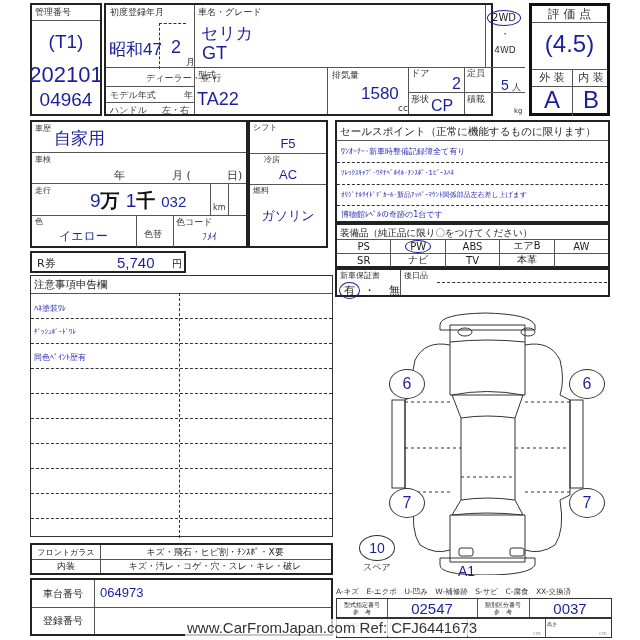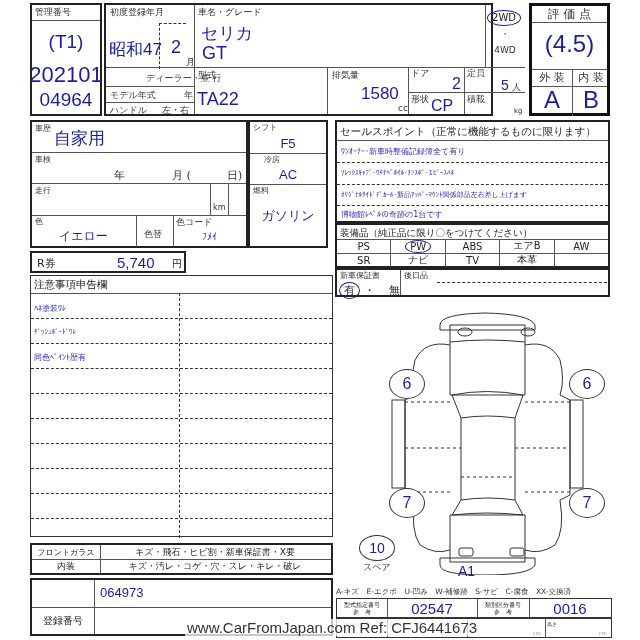--- a/index.html
+++ b/index.html
@@ -99,20 +99,25 @@
 <div class="abs thick" style="left:30px;top:120px;width:218px;height:128px;">
   <div class="abs lbl" style="left:3px;top:3px;font-size:8px;">車歴</div>
   <div class="abs blue" style="left:22px;top:5px;font-size:17px;">自家用</div>
   <div class="abs hl" style="left:0;top:30px;width:100%;"></div>
   <div class="abs lbl" style="left:3px;top:34px;font-size:8px;">車検</div>
   <div class="abs lbl" style="left:82px;top:48px;font-size:11px;">年</div>
   <div class="abs lbl" style="left:140px;top:48px;font-size:11px;">月 (</div>
   <div class="abs lbl" style="left:195px;top:48px;font-size:11px;">日)</div>
   <div class="abs hl" style="left:0;top:61px;width:100%;"></div>
   <div class="abs lbl" style="left:3px;top:65px;font-size:8px;font-family:Liberation Mono, monospace;">走行</div>
+  <div class="abs" style="left:58px;top:66px;font-size:19px;white-space:nowrap;">
+    <span class="blue">9</span><span style="font-weight:bold;color:#111;">万</span>
+    <span class="blue">1</span><span style="font-weight:bold;color:#111;">千</span>
+    <span class="blue" style="font-size:15px;">032</span>
+  </div>
   <div class="abs vl" style="left:178px;top:61px;height:32px;"></div>
   <div class="abs lbl" style="left:181px;top:82px;font-size:8px;">km</div>
   <div class="abs vl" style="left:196px;top:61px;height:32px;"></div>
   <div class="abs hl" style="left:0;top:93px;width:100%;"></div>
   <div class="abs lbl" style="left:3px;top:96px;font-size:8px;">色</div>
   <div class="abs blue" style="left:27px;top:106px;font-size:12px;">イエロー</div>
   <div class="abs vl" style="left:104px;top:93px;height:32px;"></div>
   <div class="abs lbl" style="left:112px;top:108px;">色替</div>
   <div class="abs vl" style="left:141px;top:93px;height:32px;"></div>
   <div class="abs lbl" style="left:144px;top:96px;">色コード</div>
@@ -241,28 +246,29 @@
   <div class="abs dmg" style="left:234px;top:69px;width:36px;height:30px;">6</div>
   <div class="abs dmg" style="left:54px;top:188px;width:36px;height:30px;">7</div>
   <div class="abs dmg" style="left:234px;top:188px;width:36px;height:30px;">7</div>
   <div class="abs dmg" style="left:24px;top:235px;width:36px;height:26px;font-size:14px;">10</div>
   <div class="abs lbl" style="left:28px;top:263px;font-size:9px;">スペア</div>
   <div class="abs blue" style="left:123px;top:263px;font-size:14px;">A1</div>
 </div>
 
 <div class="abs thick" style="left:30px;top:543px;width:303px;height:32px;">
   <div class="abs center" style="left:0;top:0;width:68px;height:15px;font-size:8px;">フロントガラス</div>
-  <div class="abs center" style="left:68px;top:0;width:230px;height:15px;font-size:9px;">キズ・飛石・ヒビ割・新車保証書・X要</div>
+  <div class="abs center" style="left:68px;top:0;width:230px;height:15px;font-size:9px;">キズ・飛石・ヒビ割・ﾁﾝｽﾎﾟ・X要</div>
   <div class="abs hl" style="left:0;top:14px;width:100%;"></div>
   <div class="abs center" style="left:0;top:14px;width:68px;height:15px;font-size:9px;">内装</div>
   <div class="abs center" style="left:68px;top:14px;width:230px;height:15px;font-size:9px;">キズ・汚レ・コゲ・穴・スレ・キレ・破レ</div>
   <div class="abs vl" style="left:68px;top:0;height:100%;"></div>
 </div>
 
 <div class="abs thick" style="left:30px;top:578px;width:303px;height:58px;">
+  <div class="abs center" style="left:0;top:0;width:62px;height:27px;font-size:10px;">車台番号</div>
   <div class="abs blue" style="left:68px;top:5px;font-size:13px;">064973</div>
   <div class="abs hl" style="left:0;top:27px;width:100%;"></div>
   <div class="abs center" style="left:0;top:27px;width:62px;height:27px;font-size:10px;">登録番号</div>
   <div class="abs vl" style="left:62px;top:0;height:100%;"></div>
 </div>
 
 <div class="abs" style="left:336px;top:587px;font-size:7.5px;white-space:pre;color:#333;">A-キズ　E-エクボ　U-凹み　W-補修跡　S-サビ　C-腐食　XX-交換済</div>
 
 <div class="abs box" style="left:336px;top:598px;width:276px;height:20px;">
   <div class="abs center" style="left:0;top:0;width:50px;height:18px;flex-direction:column;font-size:6px;line-height:1.2;">
@@ -270,21 +276,21 @@
     <span>参　考</span>
   </div>
   <div class="abs vl" style="left:50px;top:0;height:100%;"></div>
   <div class="abs blue center" style="left:50px;top:0;width:90px;height:18px;font-size:15px;">02547</div>
   <div class="abs vl" style="left:140px;top:0;height:100%;"></div>
   <div class="abs center" style="left:140px;top:0;width:52px;height:18px;flex-direction:column;font-size:6px;line-height:1.2;">
     <span>類別区分番号</span>
     <span>参　考</span>
   </div>
   <div class="abs vl" style="left:192px;top:0;height:100%;"></div>
-  <div class="abs blue center" style="left:192px;top:0;width:82px;height:18px;font-size:15px;">0016</div>
+  <div class="abs blue center" style="left:192px;top:0;width:82px;height:18px;font-size:15px;">0037</div>
 </div>
 
 <div class="abs box" style="left:336px;top:618px;width:276px;height:20px;">
   <div class="abs" style="left:8px;top:2px;font-size:5px;color:#888;">車検証期間</div>
   <div class="abs vl" style="left:50px;top:0;height:100%;"></div>
   <div class="abs" style="left:52px;top:2px;font-size:5px;color:#888;">長さ</div>
   <div class="abs vl" style="left:130px;top:0;height:100%;"></div>
   <div class="abs" style="left:132px;top:2px;font-size:5px;color:#888;">幅</div>
   <div class="abs" style="left:196px;top:11px;font-size:5px;color:#888;">cm</div>
   <div class="abs vl" style="left:208px;top:0;height:100%;"></div>

